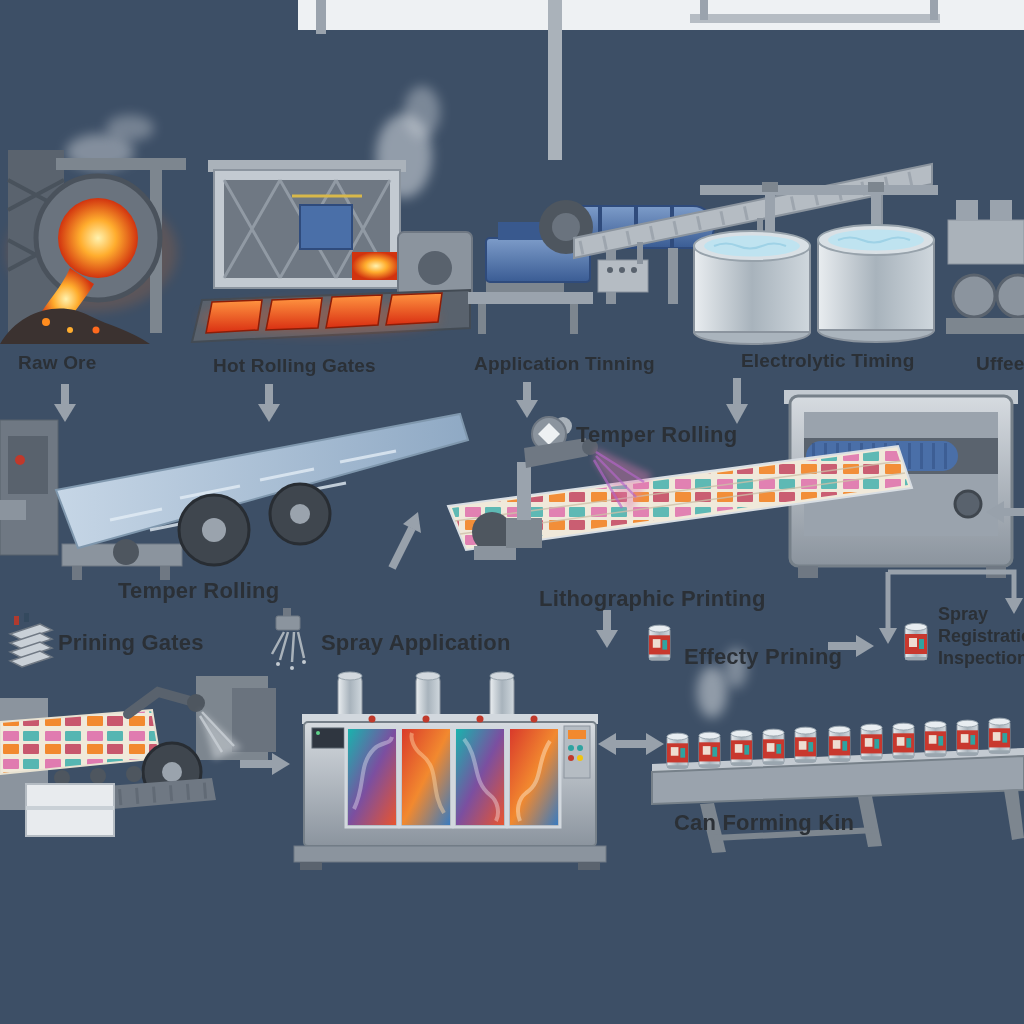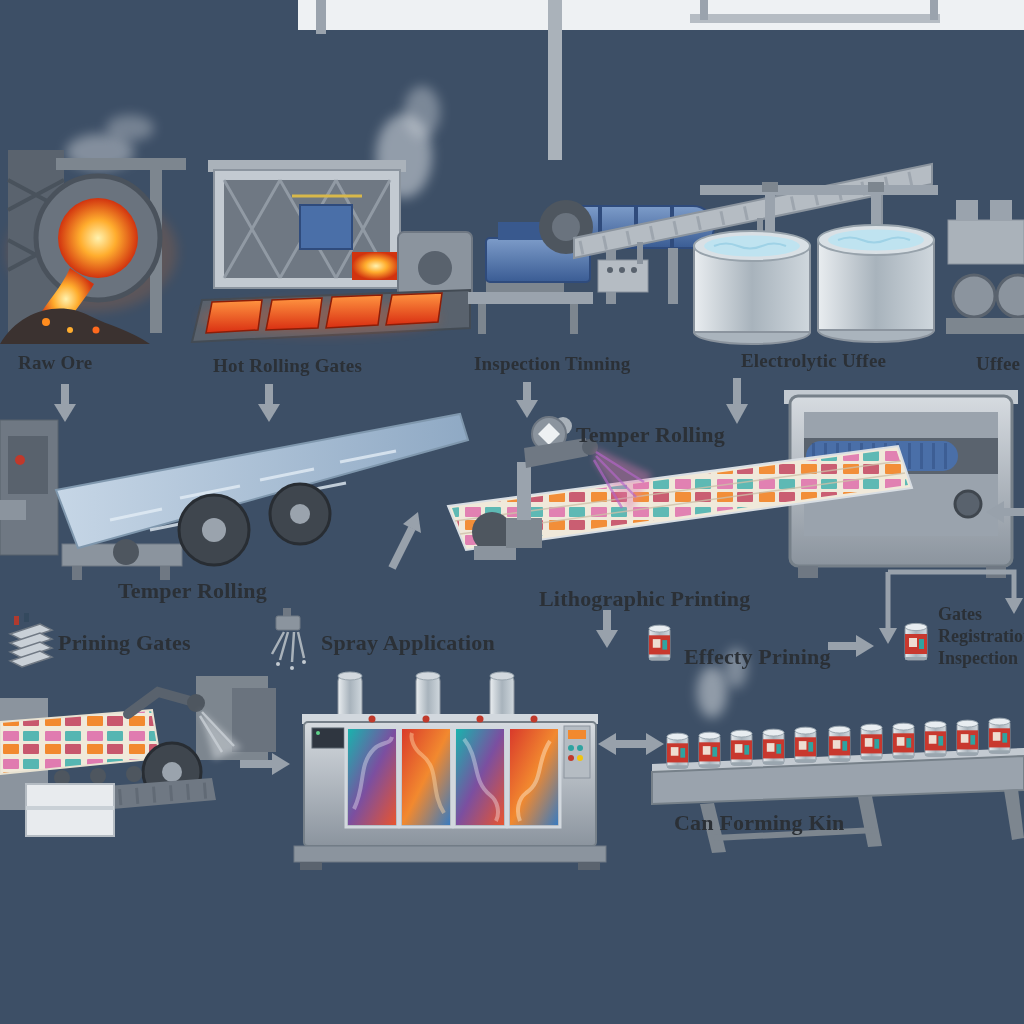--- a/index.html
+++ b/index.html
@@ -1,19 +1,19 @@
 <!DOCTYPE html>
 <html style="--background: #3d4f66; --label-text: #2b3036; --machine-gray: #a7aeb6; --machine-dark: #5f6a76; --machine-blue: #4a6fa8; --molten-orange: #ff6a1e; --hot-slab-red: #d92f12; --tank-silver: #c9d2d9; --liquid-blue: #bfe3f0; --steel-sheet: #a9bfd6; --arrow-gray: #98a1ab; --print-pink: #e07bb0; --print-teal: #2fa3a0; --print-orange: #f2892f; --can-label-red: #c8382e;"><head>
 <meta charset="utf-8">
 <style>
   html,body{margin:0;padding:0;background:#222;}
   .page{
     position:relative;width:1024px;height:1024px;overflow:hidden;
     background:var(--background,#3d4f66);
-    font-family:Liberation Serif, serif;
+    font-family:Liberation Sans, sans-serif;
   }
   .scene{position:absolute;left:0;top:0;}
   .label{
     position:absolute;font-weight:700;font-size:22px;
     color:var(--label-text,#2e3339);white-space:nowrap;letter-spacing:.2px;
   }
   .label.big{font-size:19px;}
   .stackline{position:absolute;font-weight:700;font-size:18px;color:var(--label-text,#2e3339);white-space:nowrap;}
 </style>
 </head>
@@ -394,31 +394,31 @@
       <use href="#can" x="890" y="718" width="27" height="44"></use>
       <use href="#can" x="922" y="716" width="27" height="44"></use>
       <use href="#can" x="954" y="715" width="27" height="44"></use>
       <use href="#can" x="986" y="713" width="27" height="44"></use>
     </g>
   </g>
 </svg>
 
 <div class="label big" style="left:18px;top:352px">Raw Ore</div>
 <div class="label big" style="left:213px;top:355px">Hot Rolling Gates</div>
-<div class="label big" style="left:474px;top:353px">Inspection Tinning</div>
-<div class="label big" style="left:741px;top:350px">Electrolytic Uffee</div>
+<div class="label big" style="left:474px;top:353px">Application Tinning</div>
+<div class="label big" style="left:741px;top:350px">Electrolytic Timing</div>
 <div class="label big" style="left:976px;top:353px">Uffee</div>
 
 <div class="label" style="left:576px;top:422px">Temper Rolling</div>
 <div class="label" style="left:118px;top:578px">Temper Rolling</div>
 <div class="label" style="left:539px;top:586px">Lithographic Printing</div>
 
 <div class="label" style="left:58px;top:630px">Prining Gates</div>
 <div class="label" style="left:321px;top:630px">Spray Application</div>
 <div class="label" style="left:684px;top:644px">Effecty Prining</div>
 
-<div class="stackline" style="left:938px;top:604px">Gates</div>
+<div class="stackline" style="left:938px;top:604px">Spray</div>
 <div class="stackline" style="left:938px;top:626px">Registration</div>
 <div class="stackline" style="left:938px;top:648px">Inspection</div>
 
 <div class="label" style="left:674px;top:810px">Can Forming Kin</div>
 
 </div>
 
 </body></html>

